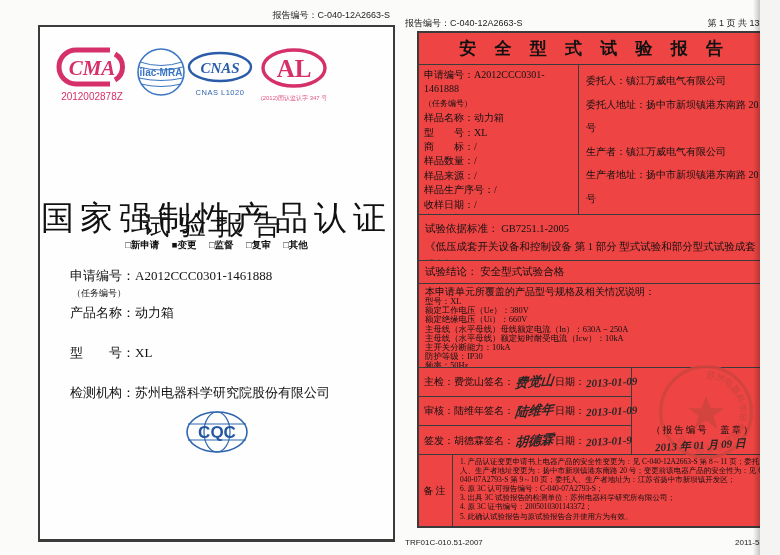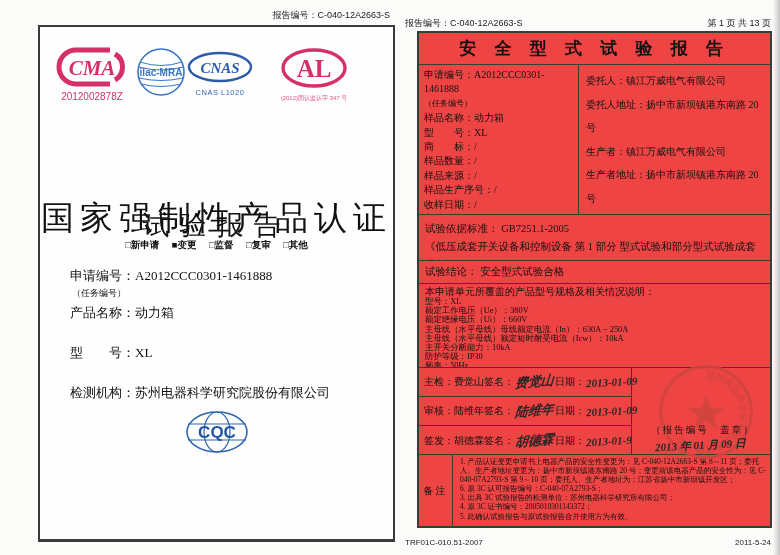--- a/index.html
+++ b/index.html
@@ -2,36 +2,36 @@
 <html><head>
 <meta charset="utf-8">
 <style>
   html,body{margin:0;padding:0;}
   body{
     font-family:"Liberation Serif","DejaVu Serif",serif;
     background:#f4f4f2;
     color:#1c1c1c;
   }
   #screen{
-    position:relative;width:780px;height:555px;background:#fbfbfa;overflow:hidden;
+    position:relative;width:724px;height:555px;background:#fbfbfa;overflow:hidden;padding-left:36px;
   }
   .scan-edge{position:absolute;top:0;right:0;width:7px;height:555px;
     background:linear-gradient(to right,rgba(0,0,0,0),rgba(0,0,0,0.22));}
 
   
   .lp-report-no{position:absolute;top:9px;left:238px;width:152px;font-size:9px;
     font-family:"Liberation Sans","DejaVu Sans",sans-serif;text-align:right;color:#222;}
   .left-page{position:absolute;left:38px;top:25px;width:353px;height:512px;
     border:2px solid #3b3b3b;border-bottom-width:3px;background:#fefefe;}
   .lp-logos{position:absolute;top:16px;left:0;width:100%;height:80px;}
   .logo-block{position:absolute;text-align:center;}
   .logo-cma{left:14px;top:2px;}
   .logo-ilac{left:96px;top:4px;}
   .logo-cnas{left:146px;top:6px;}
-  .logo-al{left:239px;top:4px;}
+  .logo-al{left:219px;top:4px;}
   .logo-sub-red{font-size:10px;color:#d5306a;font-family:"Liberation Sans",sans-serif;margin-top:-2px;}
   .logo-sub-tiny-red{font-size:6px;color:#e0557f;font-family:"Liberation Sans",sans-serif;margin-top:-1px;}
   .logo-sub-blue{font-size:7.5px;color:#2f66b0;font-family:"Liberation Sans",sans-serif;margin-top:-1px;letter-spacing:.5px;}
   .lp-title1{position:absolute;top:122px;width:100%;text-align:center;font-size:33px;
     letter-spacing:6px;color:#111;margin-top:47px;}
   .lp-title2{position:absolute;top:180px;width:100%;text-align:center;font-size:27px;
     letter-spacing:10px;color:#111;}
   .lp-checkboxes{position:absolute;top:212px;width:100%;text-align:center;font-size:9.5px;color:#111;font-weight:bold;}
   .lp-checkboxes span{margin:0 5px;}
   .lp-fields{position:absolute;top:240px;left:30px;width:300px;font-size:13px;color:#111;}

